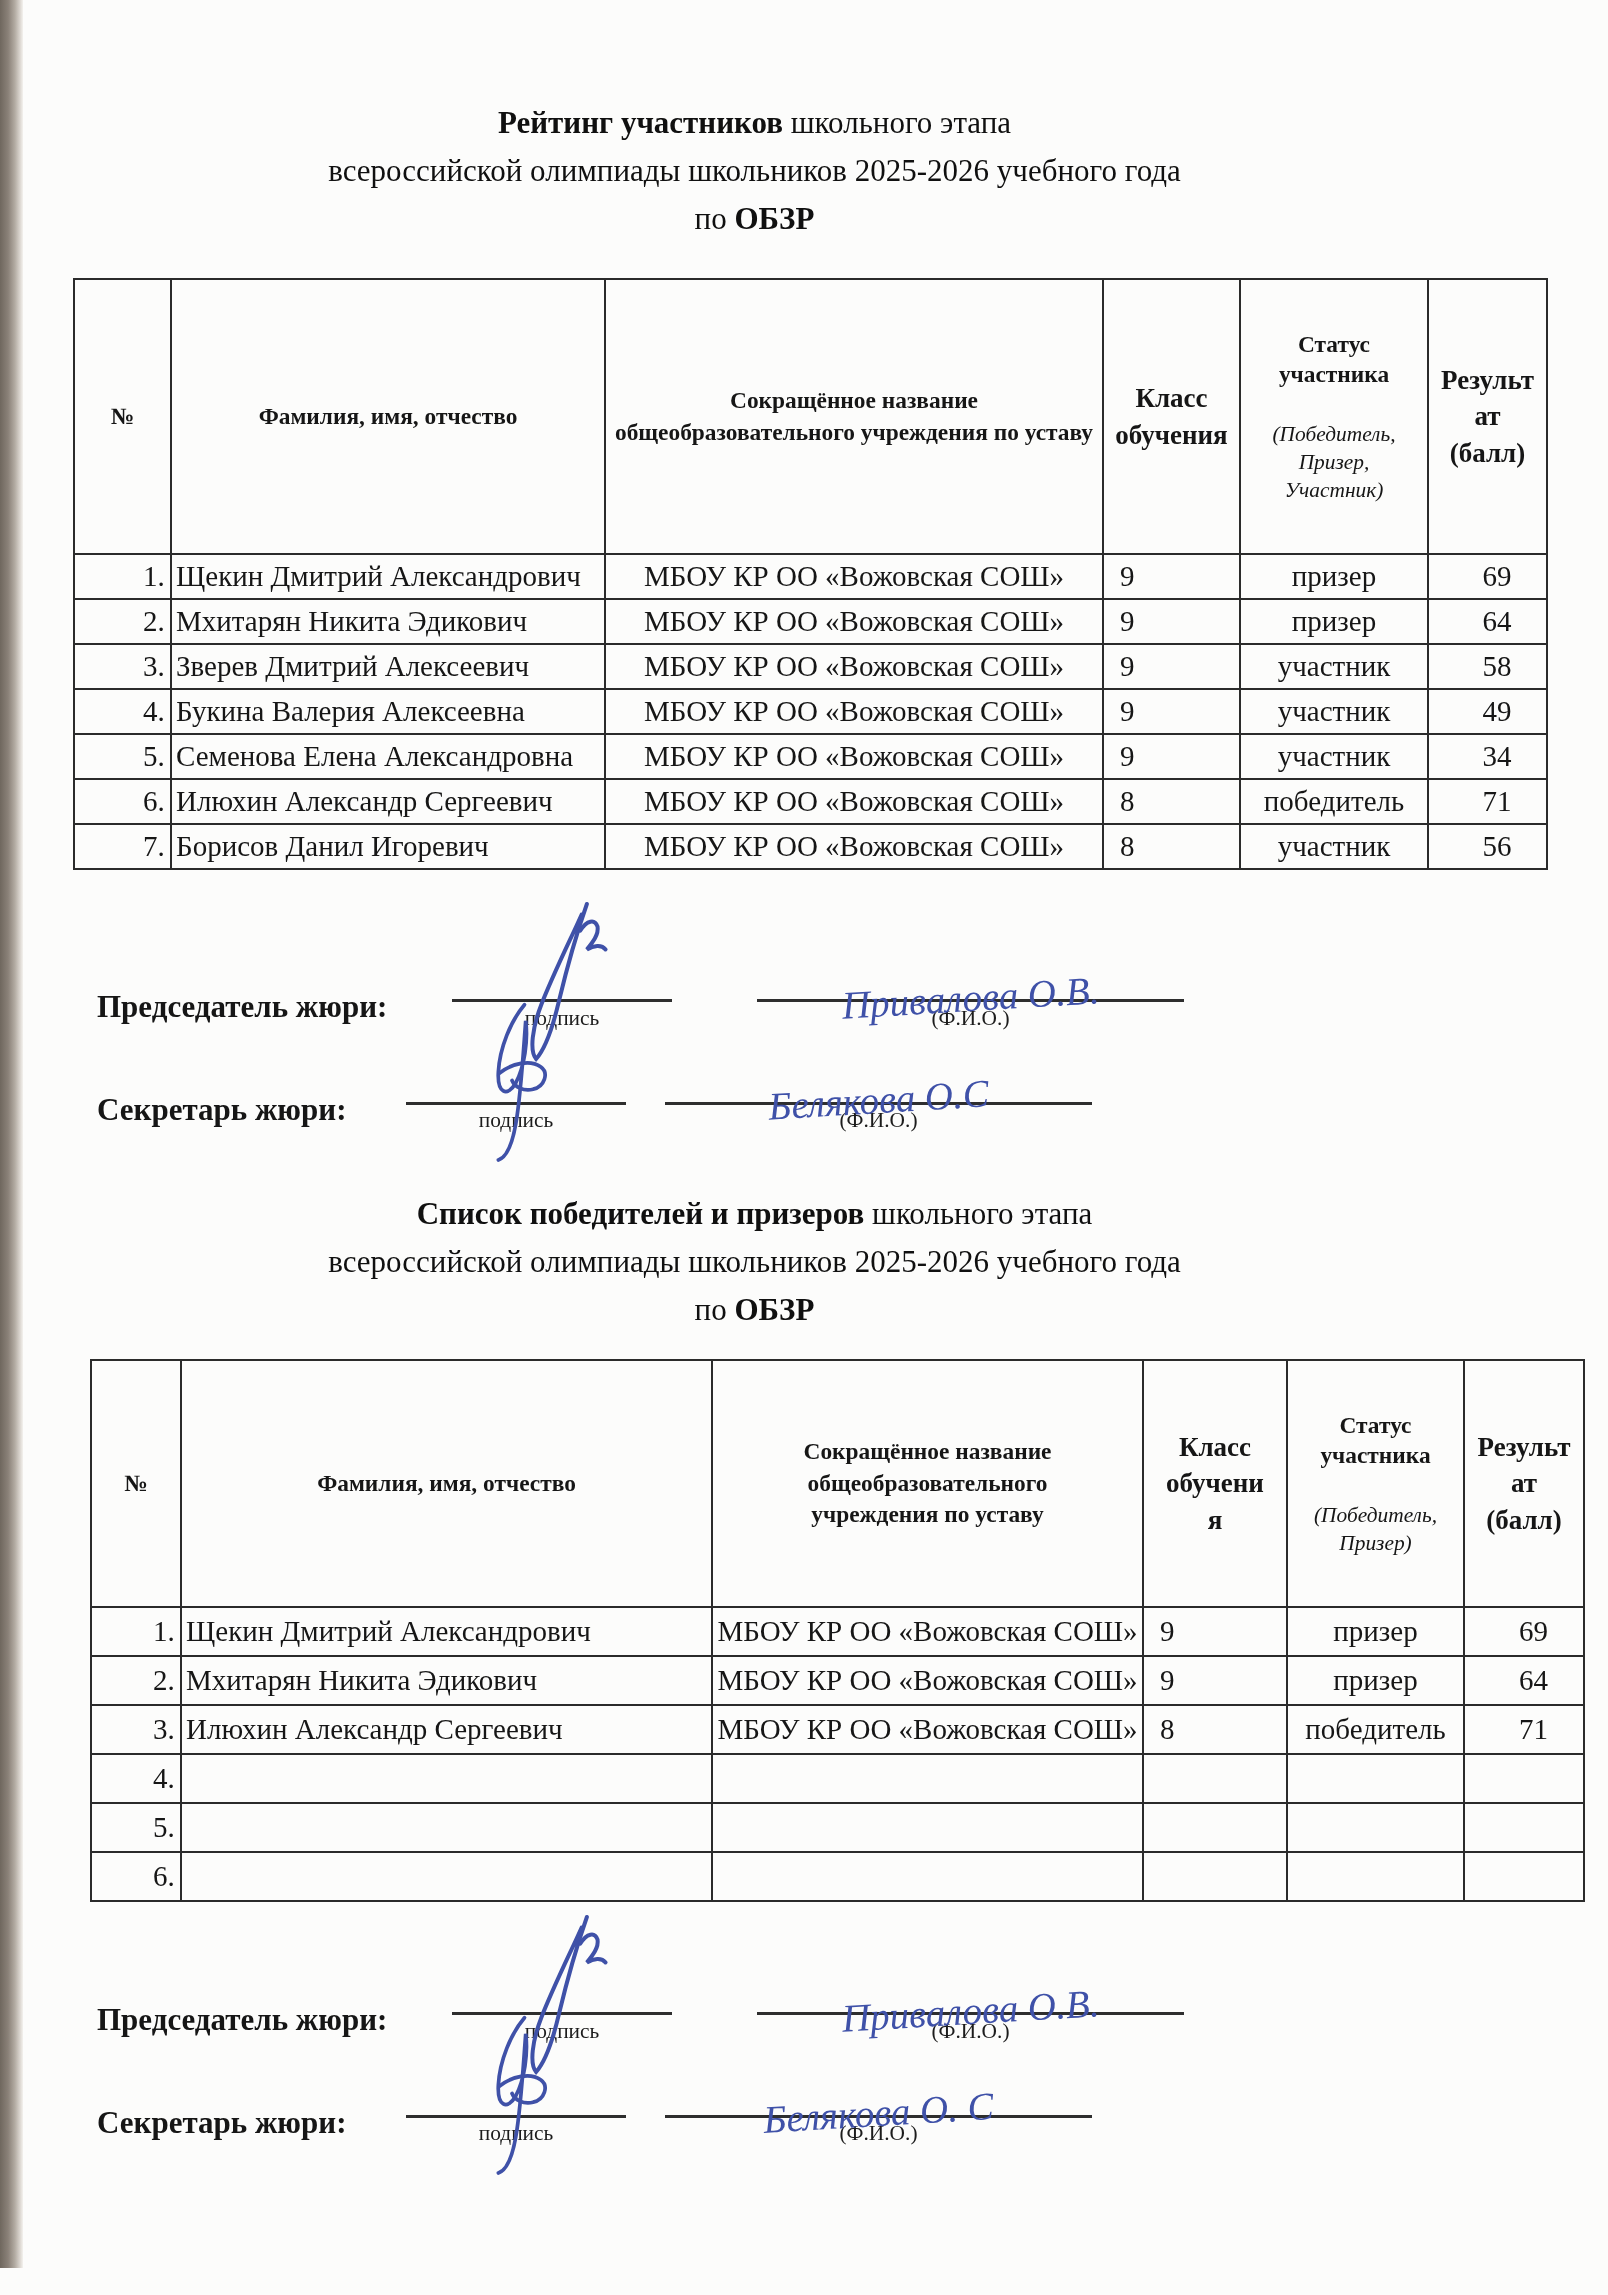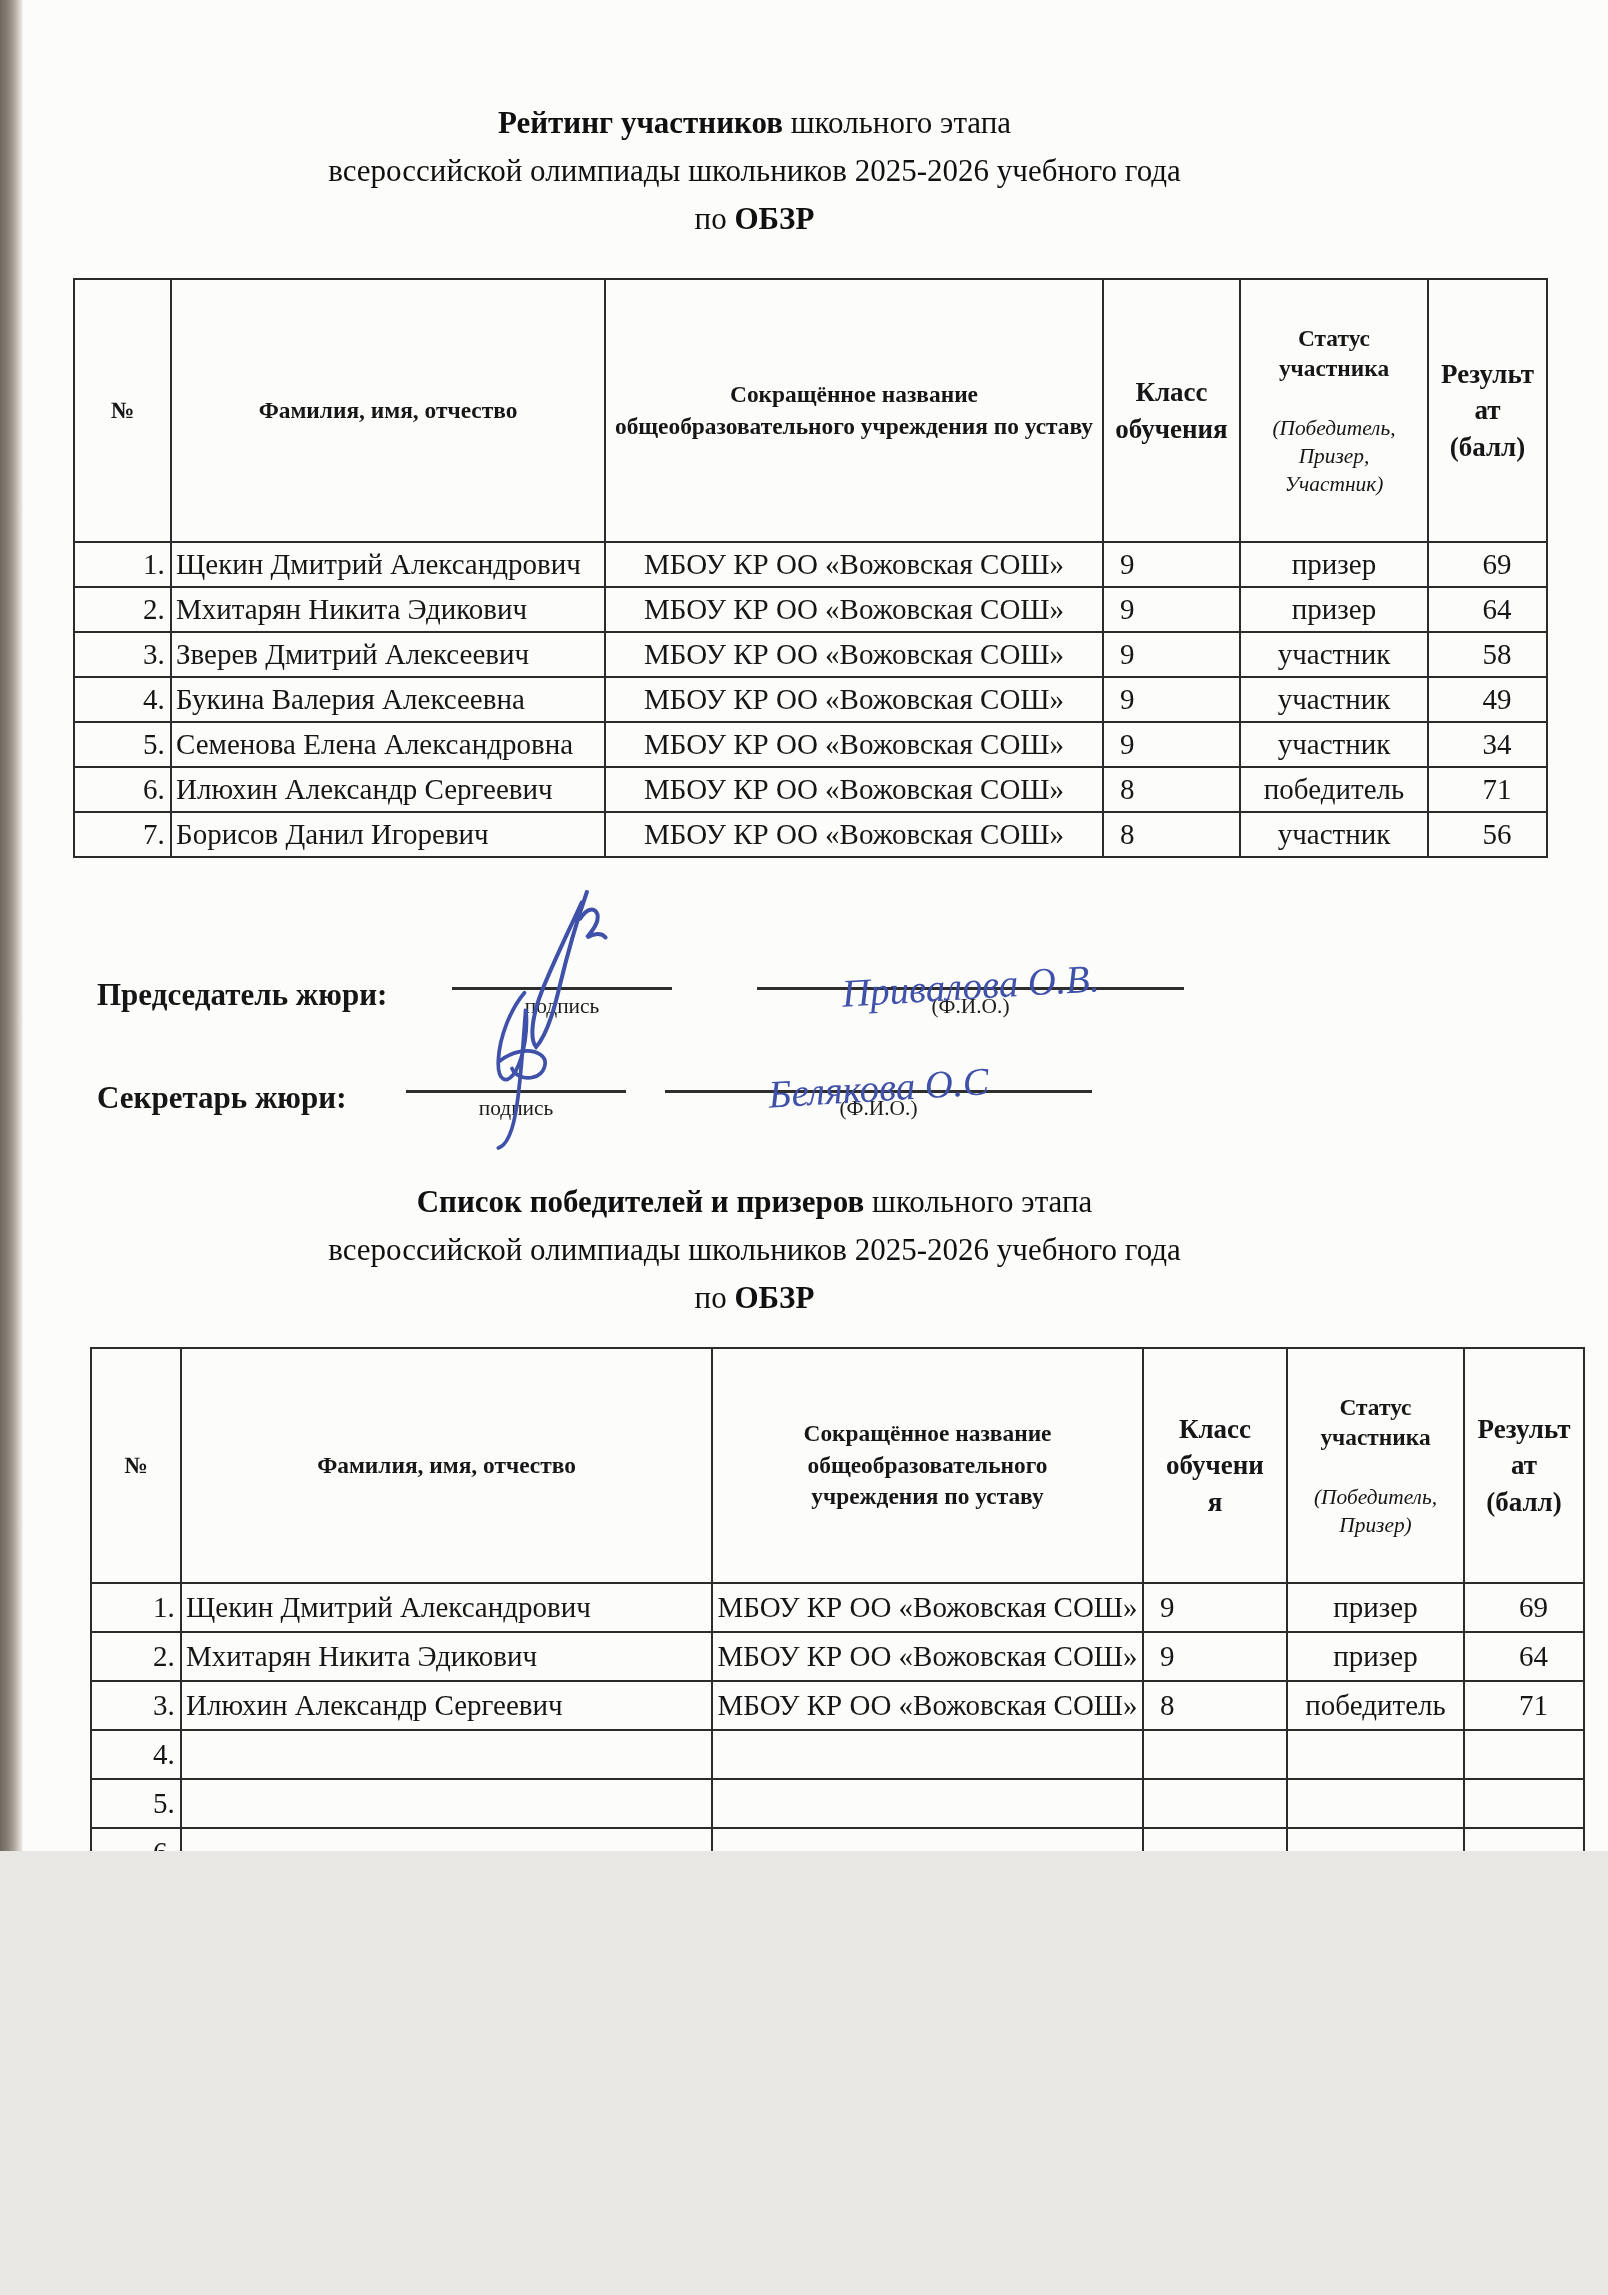--- a/index.html
+++ b/index.html
@@ -1,18 +1,18 @@
 <!DOCTYPE html>
 <html lang="ru" style="font-size:10.7px"><head>
 <meta charset="utf-8">
 <style>
   html,body{margin:0;padding:0;background:#e9e7e4;}
   .page{
     position:relative;
-    width:1609px;height:1851px;
+    width:1609px;height:2295px;
     background:#fcfcfb;
     overflow:hidden;
     font-family:"Liberation Serif","DejaVu Serif",serif;
     color:#161616;
   }
   .scan-edge{
     position:absolute;left:0;top:0;width:23px;height:2268px;
     background:linear-gradient(to right,#6f675e 0%,#8a8178 35%,#b3aca3 65%,#ddd8d2 88%,#f4f2ee 100%);
   }
   .content{position:relative;margin-left:0;}
@@ -21,21 +21,21 @@
   .title{width:1509px;text-align:center;font-size:31px;line-height:1.55;color:#101010;}
   .t1{padding-top:99px;}
   .t2{margin-top:57px;}
   .title .b{font-weight:bold;}
 
   
   table.doc{border-collapse:collapse;table-layout:fixed;background:transparent;}
   table.doc th,table.doc td{border:2px solid #2b2b2b;overflow:hidden;}
   table.doc thead th{
     font-weight:bold;text-align:center;vertical-align:middle;
-    font-size:23.4px;line-height:1.35;white-space:pre-line;padding:11px 4px;
+    font-size:23.4px;line-height:1.35;white-space:pre-line;padding:17px 4px;
   }
   table.doc thead th.col-grade{font-size:27px;}
   table.doc thead th.col-score{font-size:27px;}
   .status-main{font-weight:bold;font-size:23.4px;line-height:1.3;white-space:pre-line;}
   .status-note{font-weight:normal;font-style:italic;font-size:21.4px;line-height:1.3;white-space:pre-line;}
   table.doc td{vertical-align:middle;font-size:29px;}
   td.col-num{text-align:right;padding-right:5.3px;font-size:33px;}
   td.col-name{text-align:left;padding-left:4px;}
   td.col-school{text-align:center;font-size:28px;}
   td.col-grade{text-align:left;padding-left:16px;font-size:28px;}

